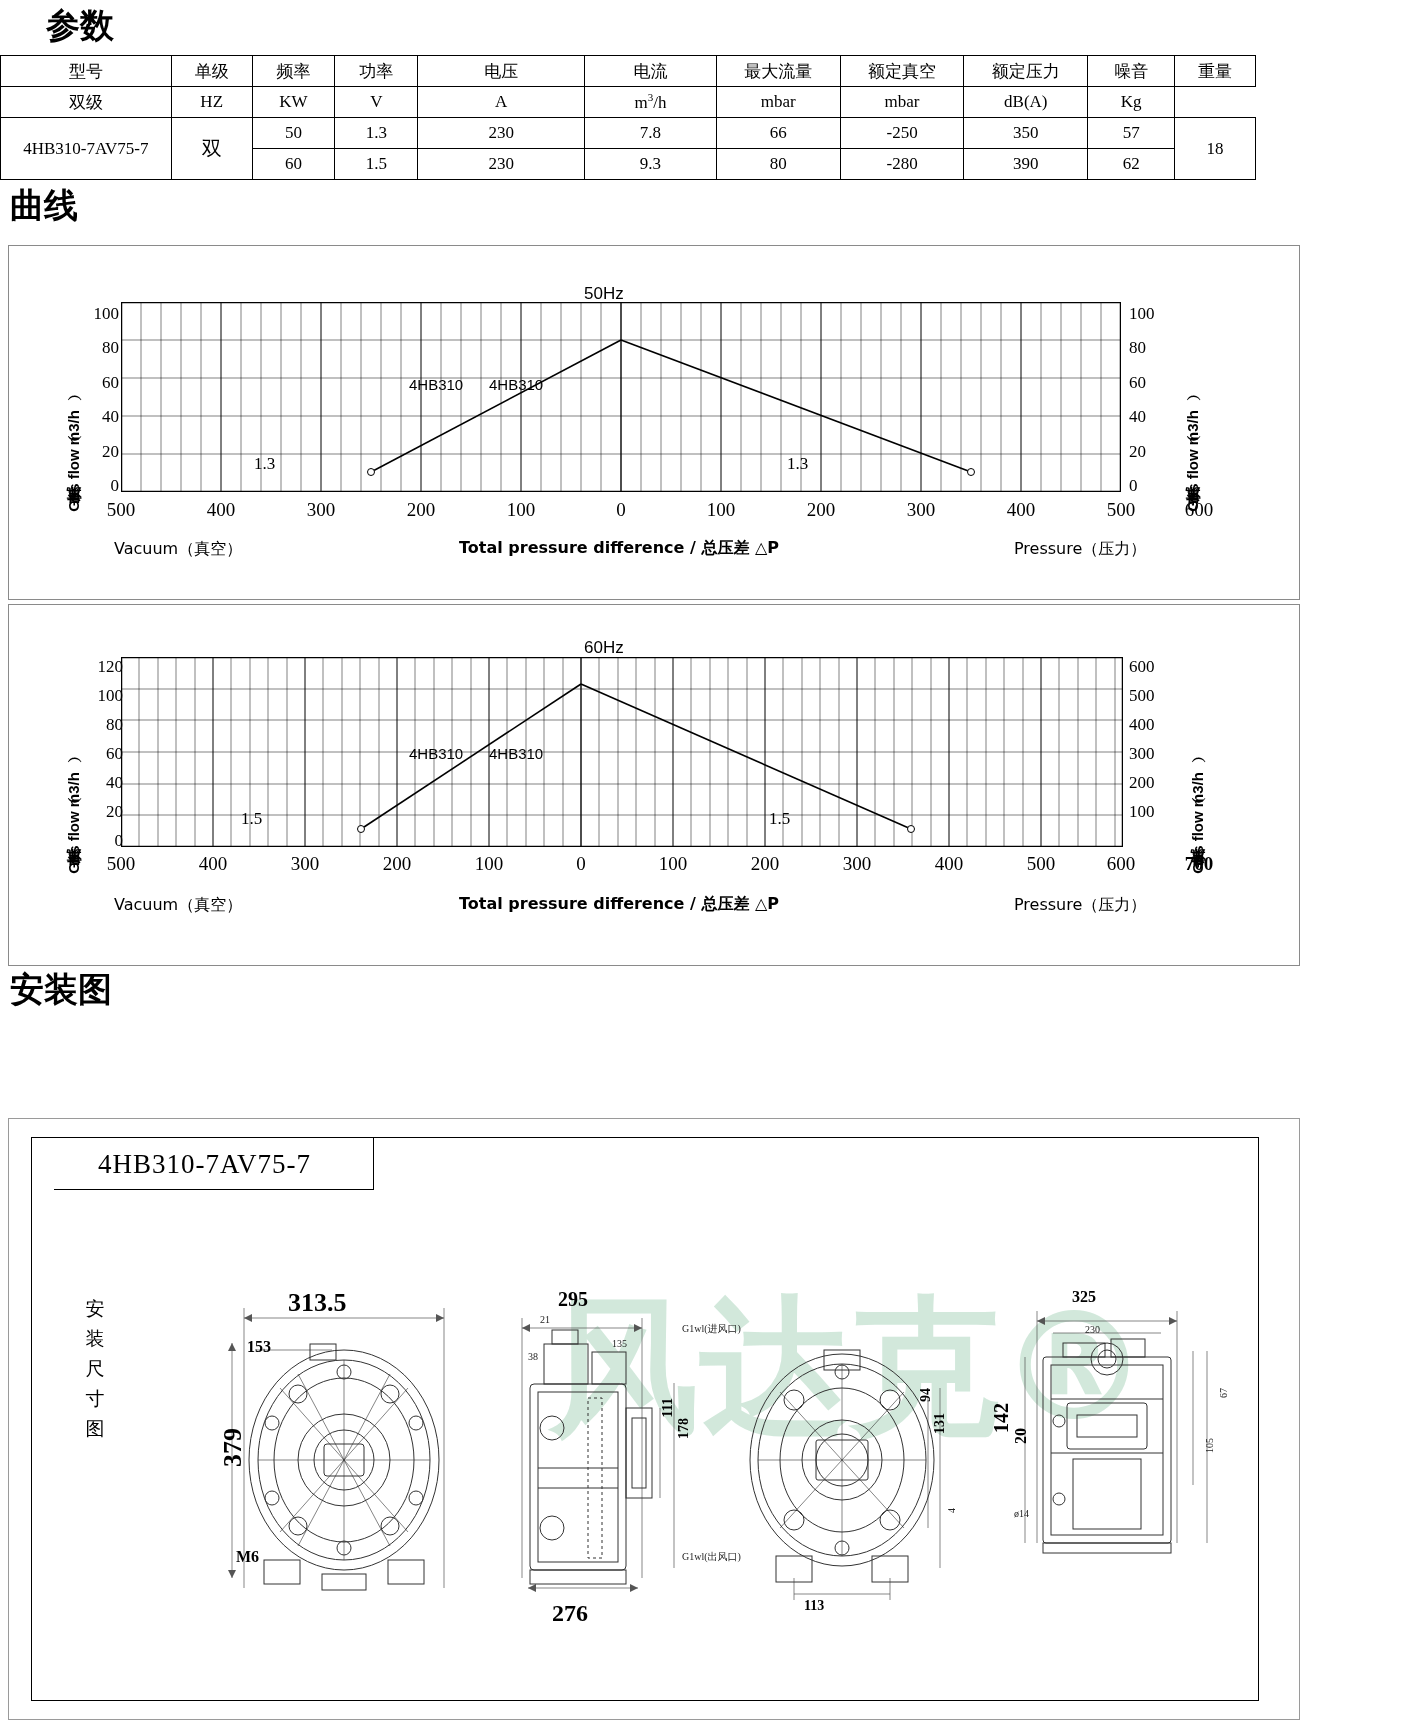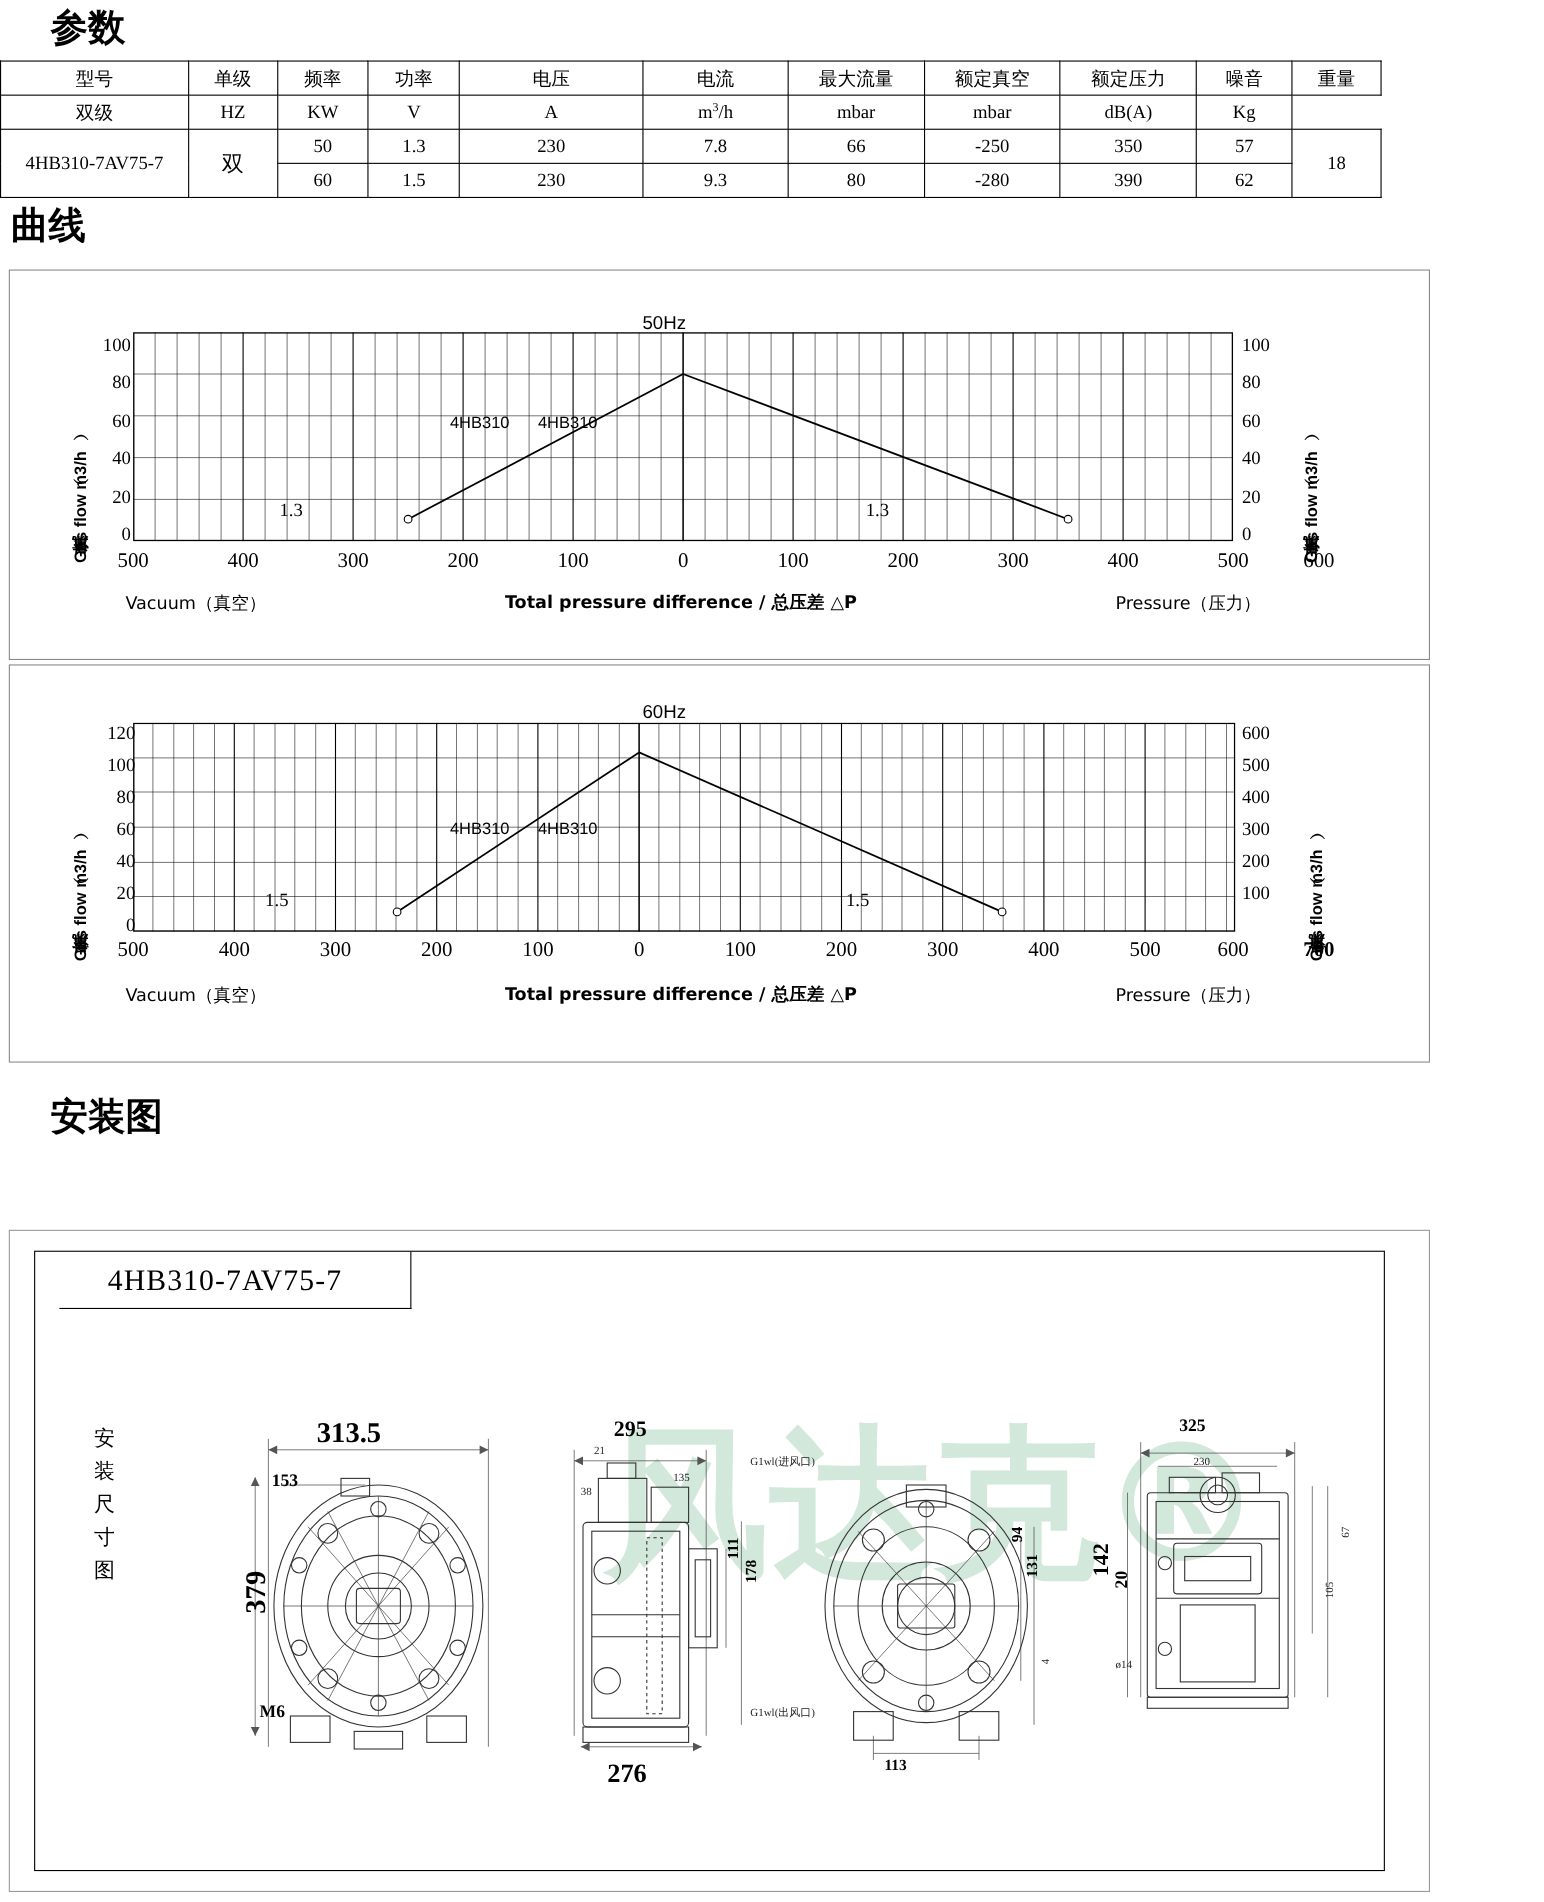--- a/index.html
+++ b/index.html
@@ -3,21 +3,21 @@
 <meta charset="utf-8">
 <style>
   html,body{margin:0;padding:0;background:#ffffff;}
   body{width:1404px;height:1729px;font-family:"Liberation Sans",sans-serif;color:#000;position:relative;}
   .page{position:relative;width:1222px;height:1729px;}
 
   
   .sec-title{font-family:"DejaVu Sans","Liberation Sans",sans-serif;font-weight:bold;font-size:34px;line-height:1;color:#000;}
   #title-params{position:absolute;left:46px;top:8px;}
   #title-curve{position:absolute;left:10px;top:188px;}
-  #title-install{position:absolute;left:10px;top:998px;margin-left:36px;}
+  #title-install{position:absolute;left:10px;top:972px;}
 
   
   #param-table{position:absolute;left:0px;top:55px;width:1256px;border-collapse:collapse;}
   #param-table td,#param-table th{border:1px solid #000;text-align:center;font-family:"Liberation Serif",serif;font-size:17px;padding:2px 0;height:26px;}
   #param-table .model-col{width:166px;}
   #param-table .stage-col{width:78px;}
   #param-table .small{width:80px;}
   #param-table .mid{width:162px;}
   #param-table .sup{font-size:11px;vertical-align:super;}
   .cn{font-family:"DejaVu Sans","Liberation Sans",sans-serif;}

